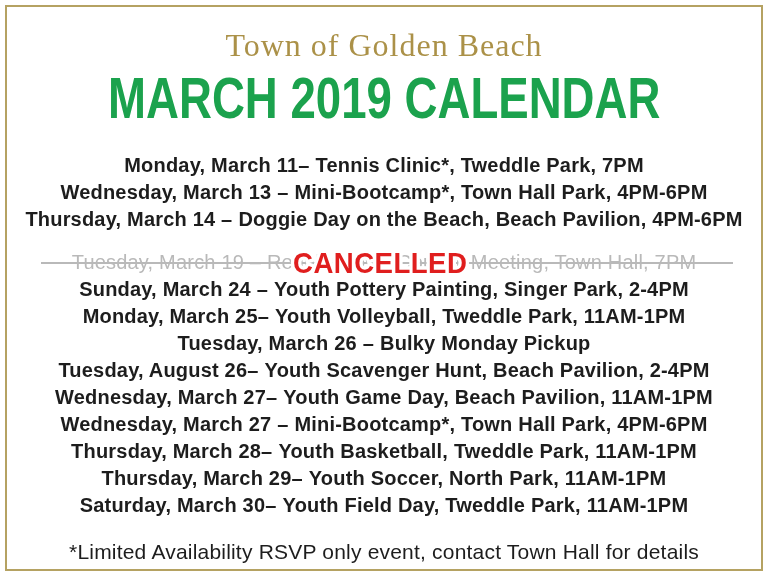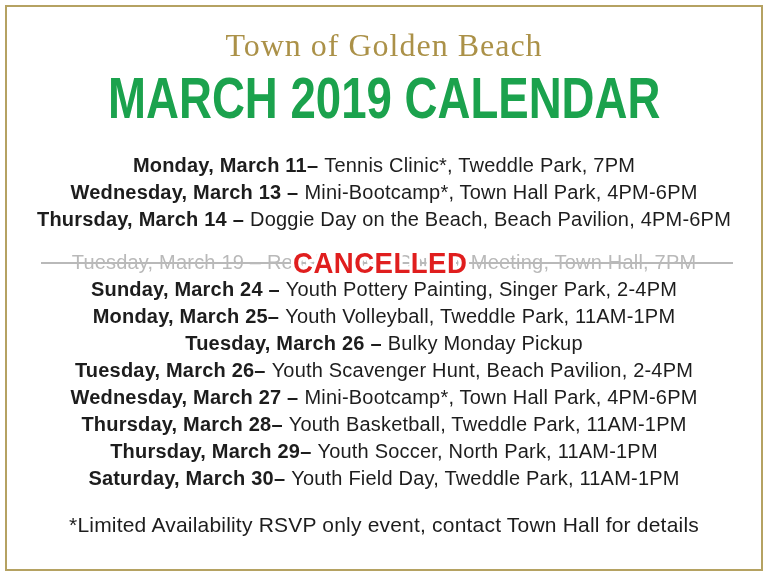--- a/index.html
+++ b/index.html
@@ -59,21 +59,21 @@
     font-size: 20px;
     letter-spacing: 0.2px;
     color: var(--black-text, #1d1d1d);
   }
   .event-row {
     position: relative;
     line-height: 27px;
     white-space: nowrap;
   }
   .event-row .date { font-weight: 700; }
-  .event-row .details { font-weight: 400; margin-left: 6px; }
+  .event-row .details { font-weight: 700; margin-left: 6px; }
 
   .event-row.cancelled { color: var(--gray-cancelled, #b9b9b9); margin-top: 16px; }
   .cancelled-text { position: relative; z-index: 1; }
   .strike-line {
     position: absolute;
     left: 34px;
     right: 28px;
     top: calc(50% - 1px);
     height: 2px;
     background: var(--gray-cancelled, #b9b9b9);
@@ -153,23 +153,26 @@
       <div class="event-row">
         <b class="date">Monday, March 25–</b><span class="details">Youth Volleyball, Tweddle Park, 11AM-1PM</span>
       </div>
 
 
       <div class="event-row">
         <b class="date">Tuesday, March 26 –</b><span class="details">Bulky Monday Pickup</span>
       </div>
 
       <div class="event-row">
-        <b class="date">Tuesday, March 26–</b><span class="details">Youth Scavenger Hunt, Beach Pavilion, 2-4PM</span>
+        <b class="date">Tuesday, August 26–</b><span class="details">Youth Scavenger Hunt, Beach Pavilion, 2-4PM</span>
       </div>
 
+      <div class="event-row">
+        <b class="date">Wednesday, March 27–</b><span class="details">Youth Game Day, Beach Pavilion, 11AM-1PM</span>
+      </div>
 
       <div class="event-row">
         <b class="date">Wednesday, March 27 –</b><span class="details">Mini-Bootcamp*, Town Hall Park, 4PM-6PM</span>
       </div>
 
       <div class="event-row">
         <b class="date">Thursday, March 28–</b><span class="details">Youth Basketball, Tweddle Park, 11AM-1PM</span>
       </div>
 
       <div class="event-row">

